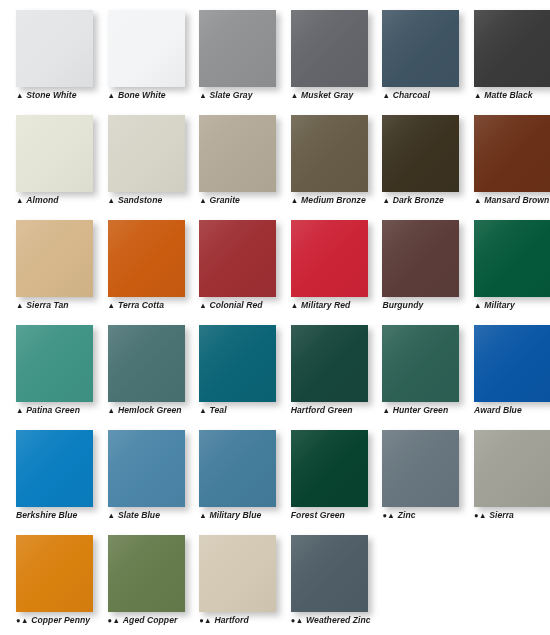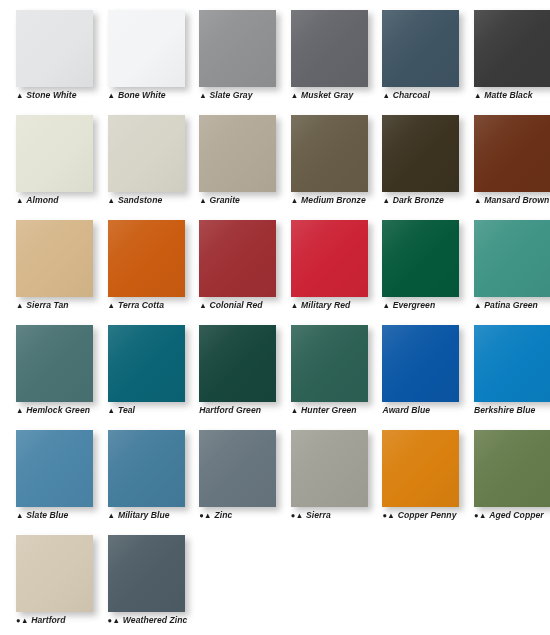--- a/index.html
+++ b/index.html
@@ -274,26 +274,36 @@
           <div class="chip-gloss"></div>
         </div>
         <div class="label-row">
           <span class="marker">▲</span>
           <span class="label-text">Military Red</span>
         </div>
       </div>
       <div class="swatch-cell">
         <div class="chip-wrap">
           <div class="chip-shadow"></div>
+          <div class="chip" style="background: rgb(91, 60, 56);"></div>
+          <div class="chip-gloss"></div>
+        </div>
+        <div class="label-row">
+          <span class="label-text">Burgundy</span>
+        </div>
+      </div>
+      <div class="swatch-cell">
+        <div class="chip-wrap">
+          <div class="chip-shadow"></div>
           <div class="chip" style="background: rgb(5, 89, 58);"></div>
           <div class="chip-gloss"></div>
         </div>
         <div class="label-row">
           <span class="marker">▲</span>
-          <span class="label-text">Evergreen</span>
+          <span class="label-text">Military</span>
         </div>
       </div>
       <div class="swatch-cell">
         <div class="chip-wrap">
           <div class="chip-shadow"></div>
           <div class="chip" style="background: rgb(63, 148, 133);"></div>
           <div class="chip-gloss"></div>
         </div>
         <div class="label-row">
           <span class="marker">▲</span>
@@ -376,20 +386,30 @@
       </div>
       <div class="swatch-cell">
         <div class="chip-wrap">
           <div class="chip-shadow"></div>
           <div class="chip" style="background: rgb(68, 124, 156);"></div>
           <div class="chip-gloss"></div>
         </div>
         <div class="label-row">
           <span class="marker">▲</span>
           <span class="label-text">Military Blue</span>
+        </div>
+      </div>
+      <div class="swatch-cell">
+        <div class="chip-wrap">
+          <div class="chip-shadow"></div>
+          <div class="chip" style="background: rgb(8, 67, 47);"></div>
+          <div class="chip-gloss"></div>
+        </div>
+        <div class="label-row">
+          <span class="label-text">Forest Green</span>
         </div>
       </div>
       <div class="swatch-cell">
         <div class="chip-wrap">
           <div class="chip-shadow"></div>
           <div class="chip" style="background: rgb(103, 117, 126);"></div>
           <div class="chip-gloss"></div>
         </div>
         <div class="label-row">
           <span class="marker">●▲</span>

